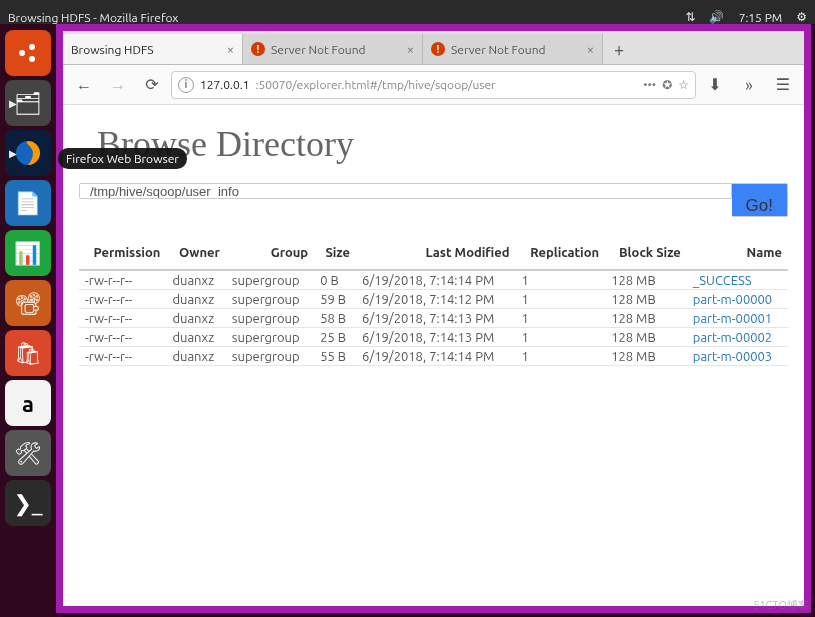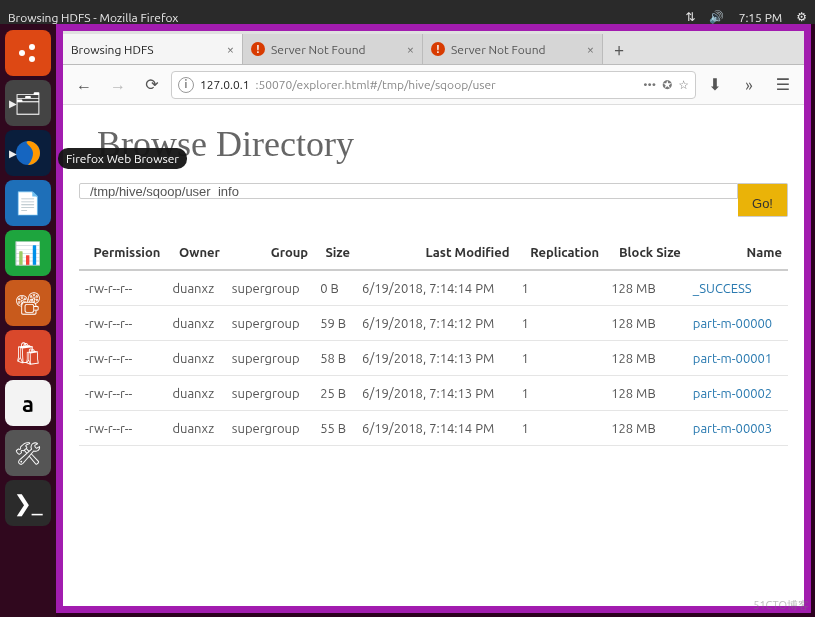--- a/index.html
+++ b/index.html
@@ -30,24 +30,24 @@
 .newtab{width:32px;height:30px;display:flex;align-items:center;justify-content:center;color:#555;font-size:18px}
 .navbar{height:40px;display:flex;align-items:center;padding:0 6px;gap:4px;border-bottom:1px solid #ddd;background:#fafafa}
 .navbtn{width:30px;height:30px;display:flex;align-items:center;justify-content:center;color:#555;font-size:16px;border-radius:4px}
 .urlbox{flex:1;height:28px;border:1px solid #ccc;border-radius:4px;display:flex;align-items:center;padding:0 6px;gap:6px;color:#777;font-size:12px;background:#fff}
 .urlbox .domain{color:#222}
 .urlbox .path{color:#888;flex:1;overflow:hidden;white-space:nowrap;text-overflow:ellipsis}
 .content{flex:1;overflow:auto;padding:10px 16px}
 h1{font-family:Georgia,serif;font-weight:400;font-size:36px;color:#666;margin:8px 18px 18px}
 .pathbar{display:flex;margin-bottom:18px}
 .pathinput{flex:1;height:16px;border:1px solid #ccc;padding:0 10px;font-size:13px;color:#555;border-radius:2px 0 0 2px}
-.gobtn{height:34px;border:1px solid #ccc;border-left:none;background:#eab308;padding:12px 14px;font-size:13px;color:#333;border-radius:0 2px 2px 0;cursor:pointer}
+.gobtn{height:34px;border:1px solid #ccc;border-left:none;background:#3b82f6;padding:12px 14px;font-size:17px;color:#333;border-radius:0 2px 2px 0;cursor:pointer}
 table{width:100%;border-collapse:collapse;font-size:13px}
 th{text-align:right;padding:10px 6px;border-bottom:2px solid #ccc;color:#333;font-weight:600;font-size:13px;vertical-align:bottom}
-td{padding:10px 6px;border-bottom:1px solid #e5e5e5;color:#555;vertical-align:top}
+td{padding:2px 6px;border-bottom:1px solid #e5e5e5;color:#555;vertical-align:top}
 a.link{color:#2a7ab0;text-decoration:none}
 .warn{display:inline-flex;width:14px;height:14px;border-radius:50%;background:#d83b01;color:#fff;align-items:center;justify-content:center;font-size:10px;font-weight:bold}
 .info-i{display:inline-flex;width:16px;height:16px;border-radius:50%;border:1px solid #999;color:#777;align-items:center;justify-content:center;font-size:10px;font-weight:bold}
 .arrow{position:absolute;left:4px;color:#eee;font-size:10px}
 .watermark{position:absolute;right:6px;bottom:4px;color:rgba(120,120,120,.5);font-size:11px;z-index:30}
 </style>
 </head>
 <body>
 
 <div class="topbar">

